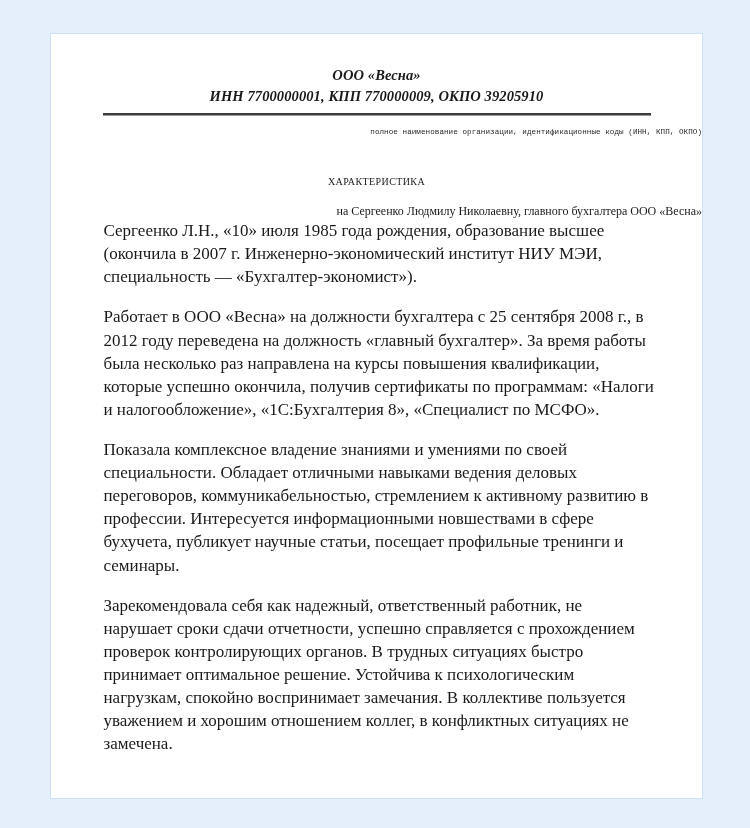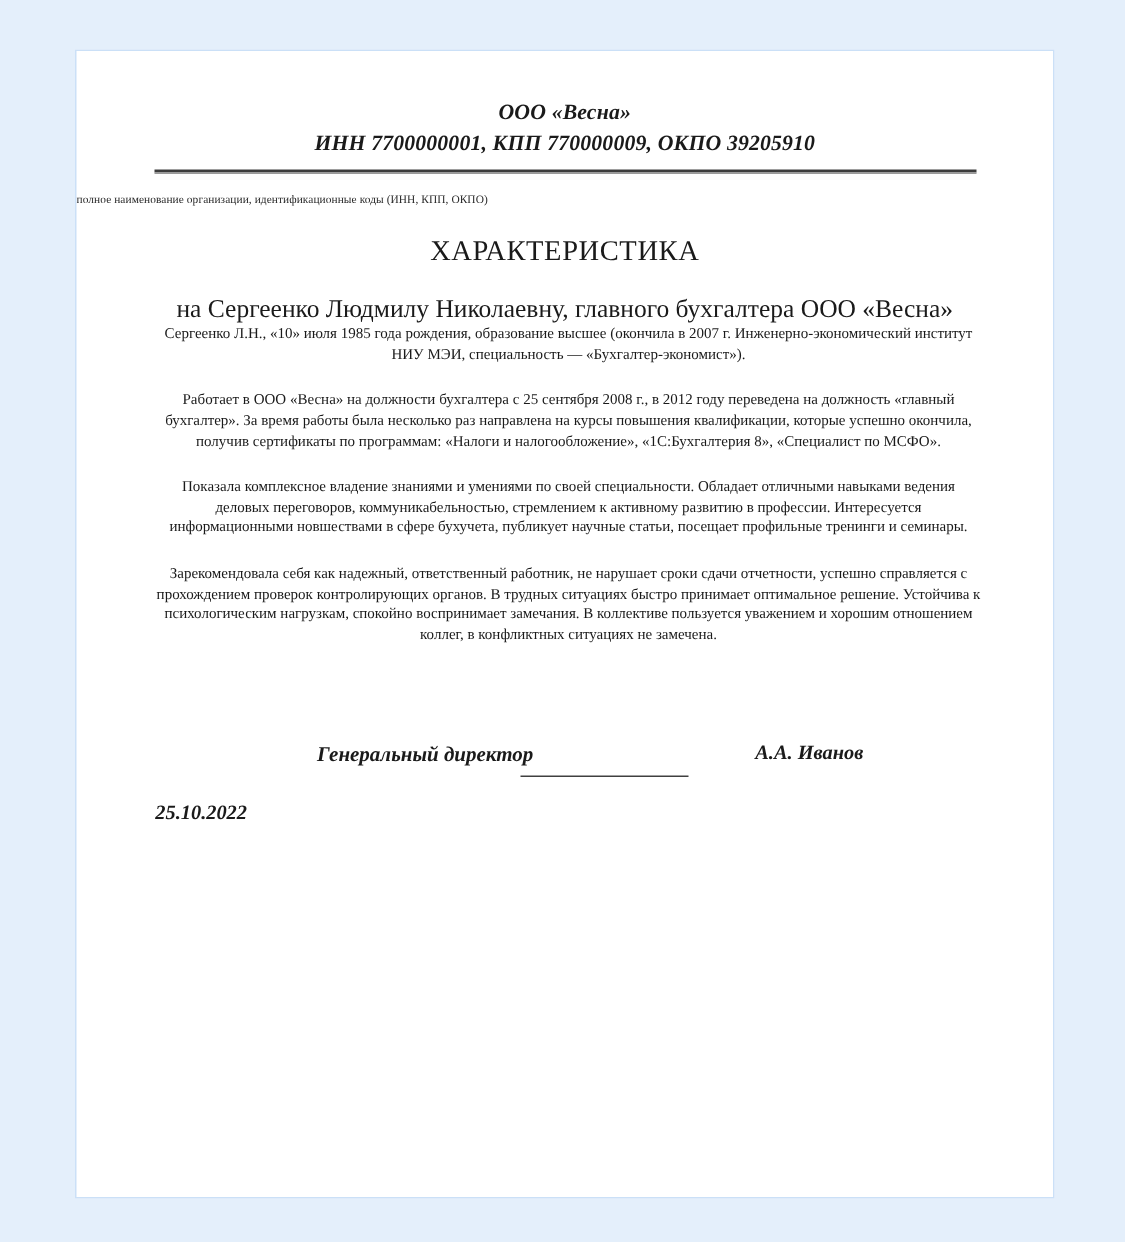--- a/index.html
+++ b/index.html
@@ -65,53 +65,54 @@
   .header-rule {
     margin: 7px auto 0 auto;
     width: 548px;
     height: 0;
     border-top: 2.2px solid #3c3c3c;
     border-bottom: 0.6px solid #9a9a9a;
   }
 
   .header-caption {
     margin-top: 12px;
-    text-align: left;
+    text-align: right;
     font-size: 7.6px;
     letter-spacing: 0.05px;
     color: #2a2a2a;
+    font-family: Liberation Mono, monospace;
   }
 
   
   .doc-title {
-    margin-top: 20px;
+    margin-top: 40px;
     text-align: center;
-    font-size: 19px;
+    font-size: 10px;
     letter-spacing: 0.4px;
   }
 
   .doc-subtitle {
     margin-top: 17px;
-    text-align: center;
-    font-size: 17px;
+    text-align: right;
+    font-size: 12px;
   }
 
   
   .body-wrap {
     margin: 0 auto;
     width: 556px;
     padding-left: 5px;
     box-sizing: border-box;
   }
 
   .body-para {
     margin-top: 17px;
-    font-size: 10px;
+    font-size: 17px;
     line-height: 1.36;
-    text-align: center;
+    text-align: left;
   }
   .body-para:first-child {
     margin-top: 0;
   }
   .para-first {
     margin-top: 24px;
   }
 
   .bold-italic {
     font-weight: bold;

